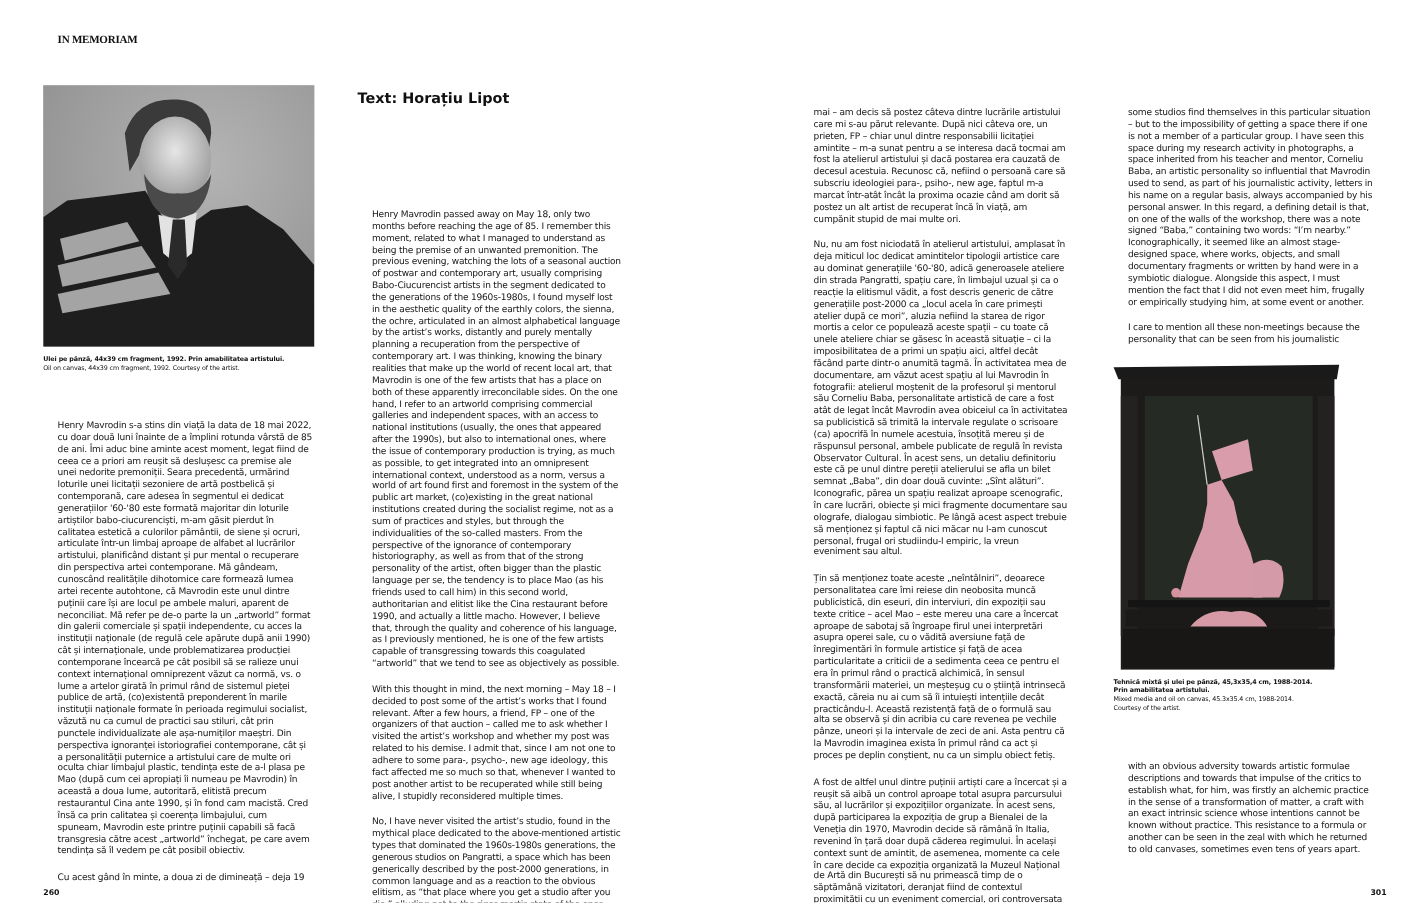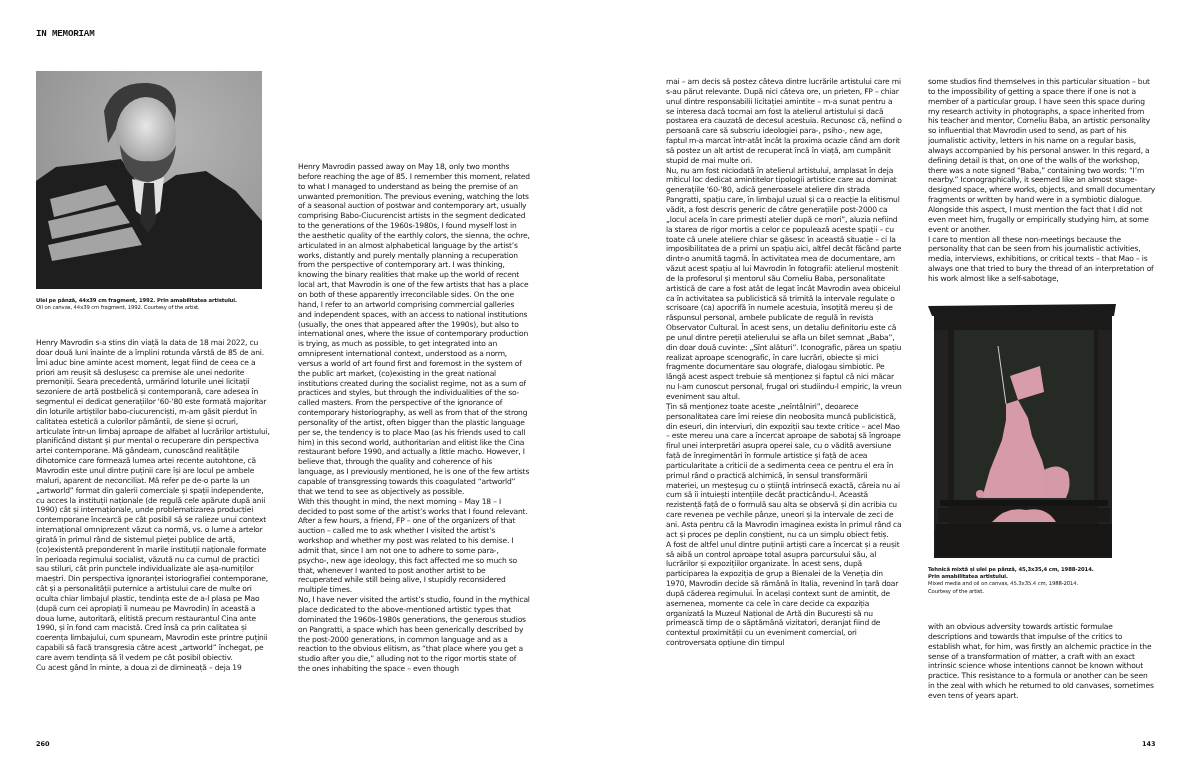--- a/index.html
+++ b/index.html
@@ -1,21 +1,21 @@
 <!DOCTYPE html>
 <html><head>
 <meta charset="utf-8">
 <style>
   * { margin: 0; padding: 0; box-sizing: border-box; }
   html, body { width: 1190px; height: 765px; background: #ffffff; overflow: hidden; }
   body { position: relative; font-family: "DejaVu Sans", sans-serif; color: #1a1a1a; }
 
   .section-label {
-    position: absolute; left: 36px; top: 28px;
-    font-family: Liberation Mono, monospace; font-weight: bold;
+    position: absolute; left: 48px; top: 28px;
+    font-family: Liberation Serif, serif; font-weight: bold;
     font-size: 9.2px; letter-spacing: -0.2px; color: #111; text-align: center;
   }
 
   .portrait {
     position: absolute; left: 36px; top: 71px; width: 226px; height: 218px;
     background: #a9a9a9; overflow: hidden;
   }
   .caption {
     position: absolute; font-family: "DejaVu Sans", sans-serif;
     font-size: 5.3px; line-height: 7.2px; color: #111; letter-spacing: -0.1px;
@@ -34,21 +34,21 @@
   .title-block .byline {
     margin-top: 8px; font-family: "DejaVu Sans", sans-serif; font-weight: bold;
     font-size: 12px; color: #111;
   }
 
   .col {
     position: absolute; font-family: "DejaVu Sans", sans-serif; font-size: 7.55px;
     line-height: 9.85px; color: #161616; letter-spacing: -0.18px;
     text-align: left; overflow: hidden;
   }
-  .col p { margin: 0; }
+  .col p { margin: 12px; }
 
   .page-num {
     position: absolute; font-family: "DejaVu Sans", sans-serif; font-weight: bold;
     font-size: 6.5px; color: #111;
   }
 
   .painting {
     position: absolute; left: 926px; top: 300px; width: 194px; height: 262px;
     overflow: hidden;
   }
@@ -89,20 +89,21 @@
     <path d="M12 174 L96 156 L106 174 L16 190 Z" fill="#a4a4a4"></path>
   </svg>
 </div>
 
 <div class="caption" style="left:36px; top:297px; width:240px;">
   <div class="ro">Ulei pe pânză, 44x39 cm fragment, 1992. Prin amabilitatea artistului.</div>
   <div>Oil on canvas, 44x39 cm fragment, 1992. Courtesy of the artist.</div>
 </div>
 
 <div class="title-block">
+  <div class="byline">Text: Horațiu Lipot</div>
 </div>
 
 <div class="col" style="left:36px; top:338px; width:236px; height:412px;">
   <p>Henry Mavrodin s-a stins din viață la data de 18 mai 2022, cu doar două luni înainte de a împlini rotunda vârstă de 85 de ani. Îmi aduc bine aminte acest moment, legat fiind de ceea ce a priori am reușit să deslușesc ca premise ale unei nedorite premoniții. Seara precedentă, urmărind loturile unei licitații sezoniere de artă postbelică și contemporană, care adesea în segmentul ei dedicat  generațiilor '60-'80 este formată majoritar din loturile artiștilor babo-ciucurenciști, m-am găsit pierdut în calitatea estetică a culorilor pământii, de siene și ocruri, articulate într-un limbaj aproape de alfabet al lucrărilor artistului, planificând distant și pur mental o recuperare din perspectiva artei contemporane. Mă gândeam, cunoscând realitățile dihotomice care formează lumea artei recente autohtone, că Mavrodin este unul dintre puținii care își are locul pe ambele maluri, aparent de neconciliat. Mă refer pe de-o parte la un „artworld” format din galerii comerciale și spații independente, cu acces la instituții naționale (de regulă cele apărute după anii 1990) cât și internaționale, unde problematizarea producției contemporane încearcă pe cât posibil să se ralieze unui context internațional omniprezent văzut ca normă, vs. o lume a artelor girată în primul rând de sistemul pieței publice de artă, (co)existentă preponderent în marile instituții naționale formate în perioada regimului socialist, văzută nu ca cumul de practici sau stiluri, cât prin punctele individualizate ale așa-numiților maeștri. Din perspectiva ignoranței istoriografiei contemporane, cât și a personalității puternice a artistului care de multe ori oculta chiar limbajul plastic, tendința este de a-l plasa pe Mao (după cum cei apropiați îi numeau pe Mavrodin) în această a doua lume, autoritară, elitistă precum restaurantul Cina ante 1990, și în fond cam macistă. Cred însă ca prin calitatea și coerența limbajului, cum spuneam, Mavrodin este printre puținii capabili să facă transgresia către acest „artworld” închegat, pe care avem tendința să îl vedem pe cât posibil obiectiv.</p>
   <p>Cu acest gând în minte, a doua zi de dimineață – deja 19</p>
 </div>
 
 <div class="col" style="left:298px; top:162px; width:232px; height:590px;">
   <p>Henry Mavrodin passed away on May 18, only two months before reaching the age of 85. I remember this moment, related to what I managed to understand as being the premise of an unwanted premonition. The previous evening, watching the lots of a seasonal auction of postwar and contemporary art, usually comprising Babo-Ciucurencist artists in the segment dedicated to the generations of the 1960s-1980s, I found myself lost in the aesthetic quality of the earthly colors, the sienna, the ochre, articulated in an almost alphabetical language by the artist’s works, distantly and purely mentally planning a recuperation from the perspective of contemporary art. I was thinking, knowing the binary realities that make up the world of recent local art, that Mavrodin is one of the few artists that has a place on both of these apparently irreconcilable sides. On the one hand, I refer to an artworld comprising commercial galleries and independent spaces, with an access to national institutions (usually, the ones that appeared after the 1990s), but also to international ones, where the issue of contemporary production is trying, as much as possible, to get integrated into an omnipresent international context, understood as a norm, versus a world of art found first and foremost in the system of the public art market, (co)existing in the great national institutions created during the socialist regime, not as a sum of practices and styles, but through the individualities of the so-called masters. From the perspective of the ignorance of contemporary historiography, as well as from that of the strong personality of the artist, often bigger than the plastic language per se, the tendency is to place Mao (as his friends used to call him) in this second world, authoritarian and elitist like the Cina restaurant before 1990, and actually a little macho. However, I believe that, through the quality and coherence of his language, as I previously mentioned, he is one of the few artists capable of transgressing towards this coagulated “artworld” that we tend to see as objectively as possible.</p>
   <p>With this thought in mind, the next morning – May 18 – I decided to post some of the artist’s works that I found relevant. After a few hours, a friend, FP – one of the organizers of that auction – called me to ask whether I visited the artist’s workshop and whether my post was related to his demise. I admit that, since I am not one to adhere to some para-, psycho-, new age ideology, this fact affected me so much so that, whenever I wanted to post another artist to be recuperated while still being alive, I stupidly reconsidered multiple times.</p>
@@ -153,13 +154,13 @@
   <div class="ro">Prin amabilitatea artistului.</div>
   <div>Mixed media and oil on canvas, 45.3x35.4 cm, 1988-2014.</div>
   <div>Courtesy of the artist.</div>
 </div>
 
 <div class="col" style="left:928px; top:622px; width:228px; height:130px;">
   <p>with an obvious adversity towards artistic formulae descriptions and towards that impulse of the critics to establish what, for him, was firstly an alchemic practice in the sense of a transformation of matter, a craft with an exact intrinsic science whose intentions cannot be known without practice. This resistance to a formula or another can be seen in the zeal with which he returned to old canvases, sometimes even tens of years apart.</p>
 </div>
 
 <div class="page-num" style="left:36px; top:740px;">260</div>
-<div class="page-num" style="left:1142px; top:740px;">143</div>
+<div class="page-num" style="left:1142px; top:740px;">301</div>
 
 </body></html>

